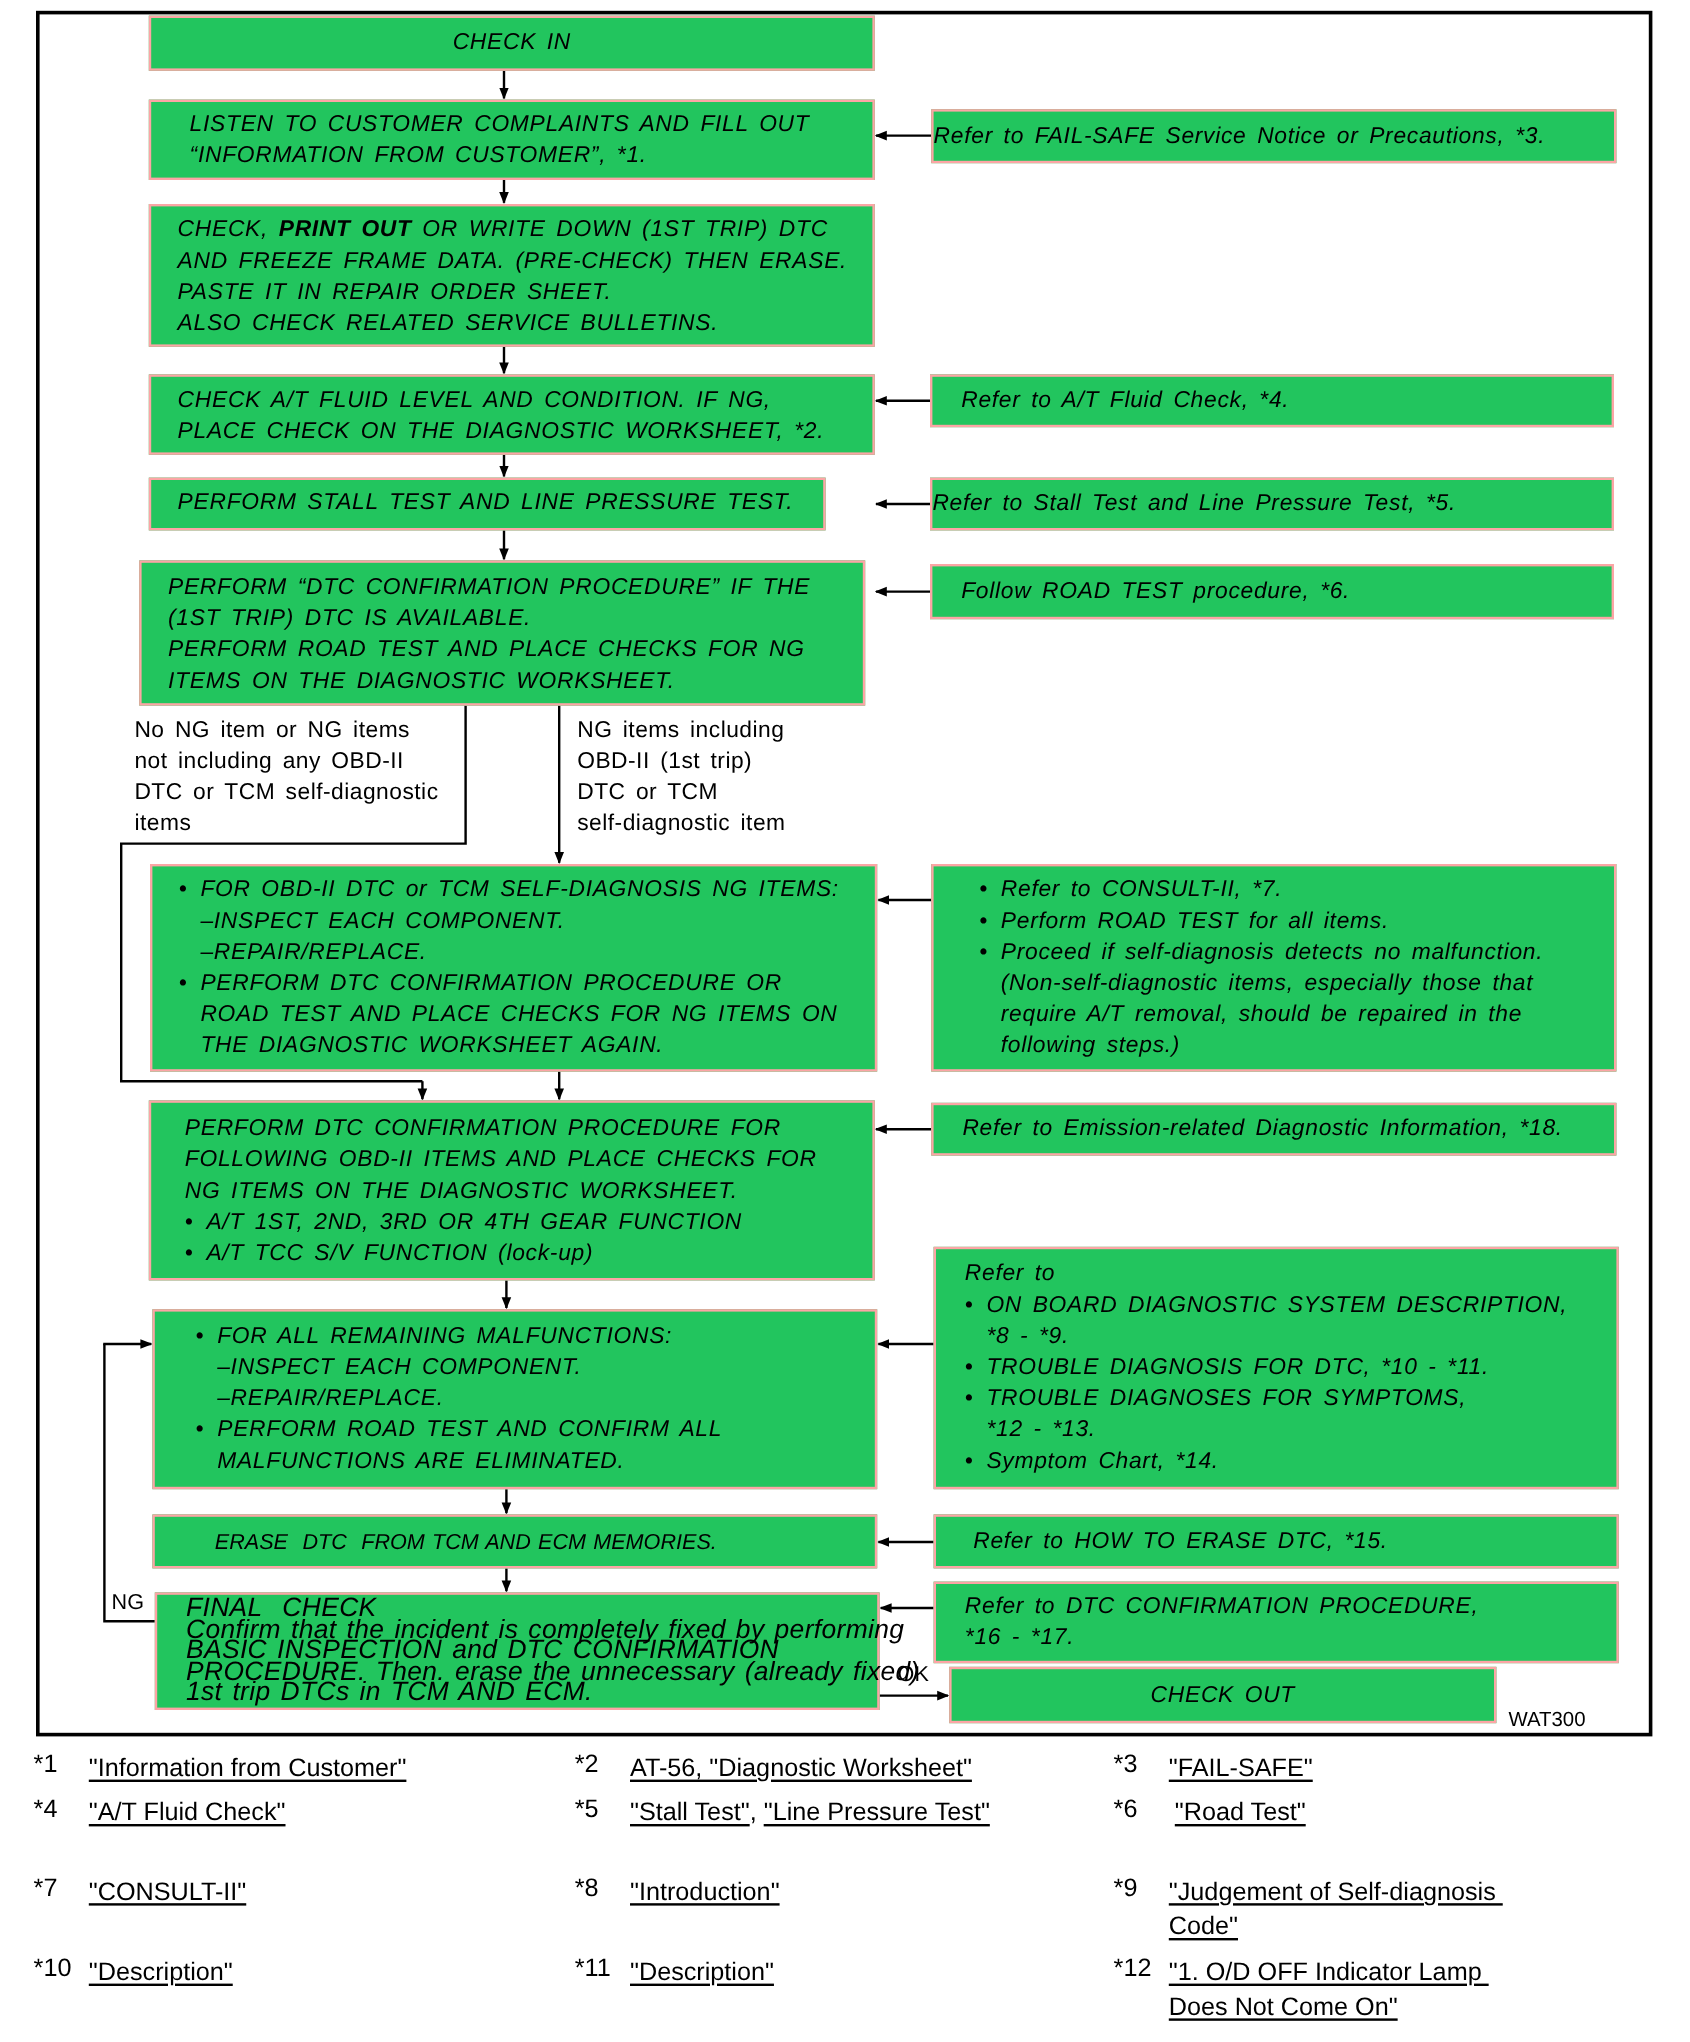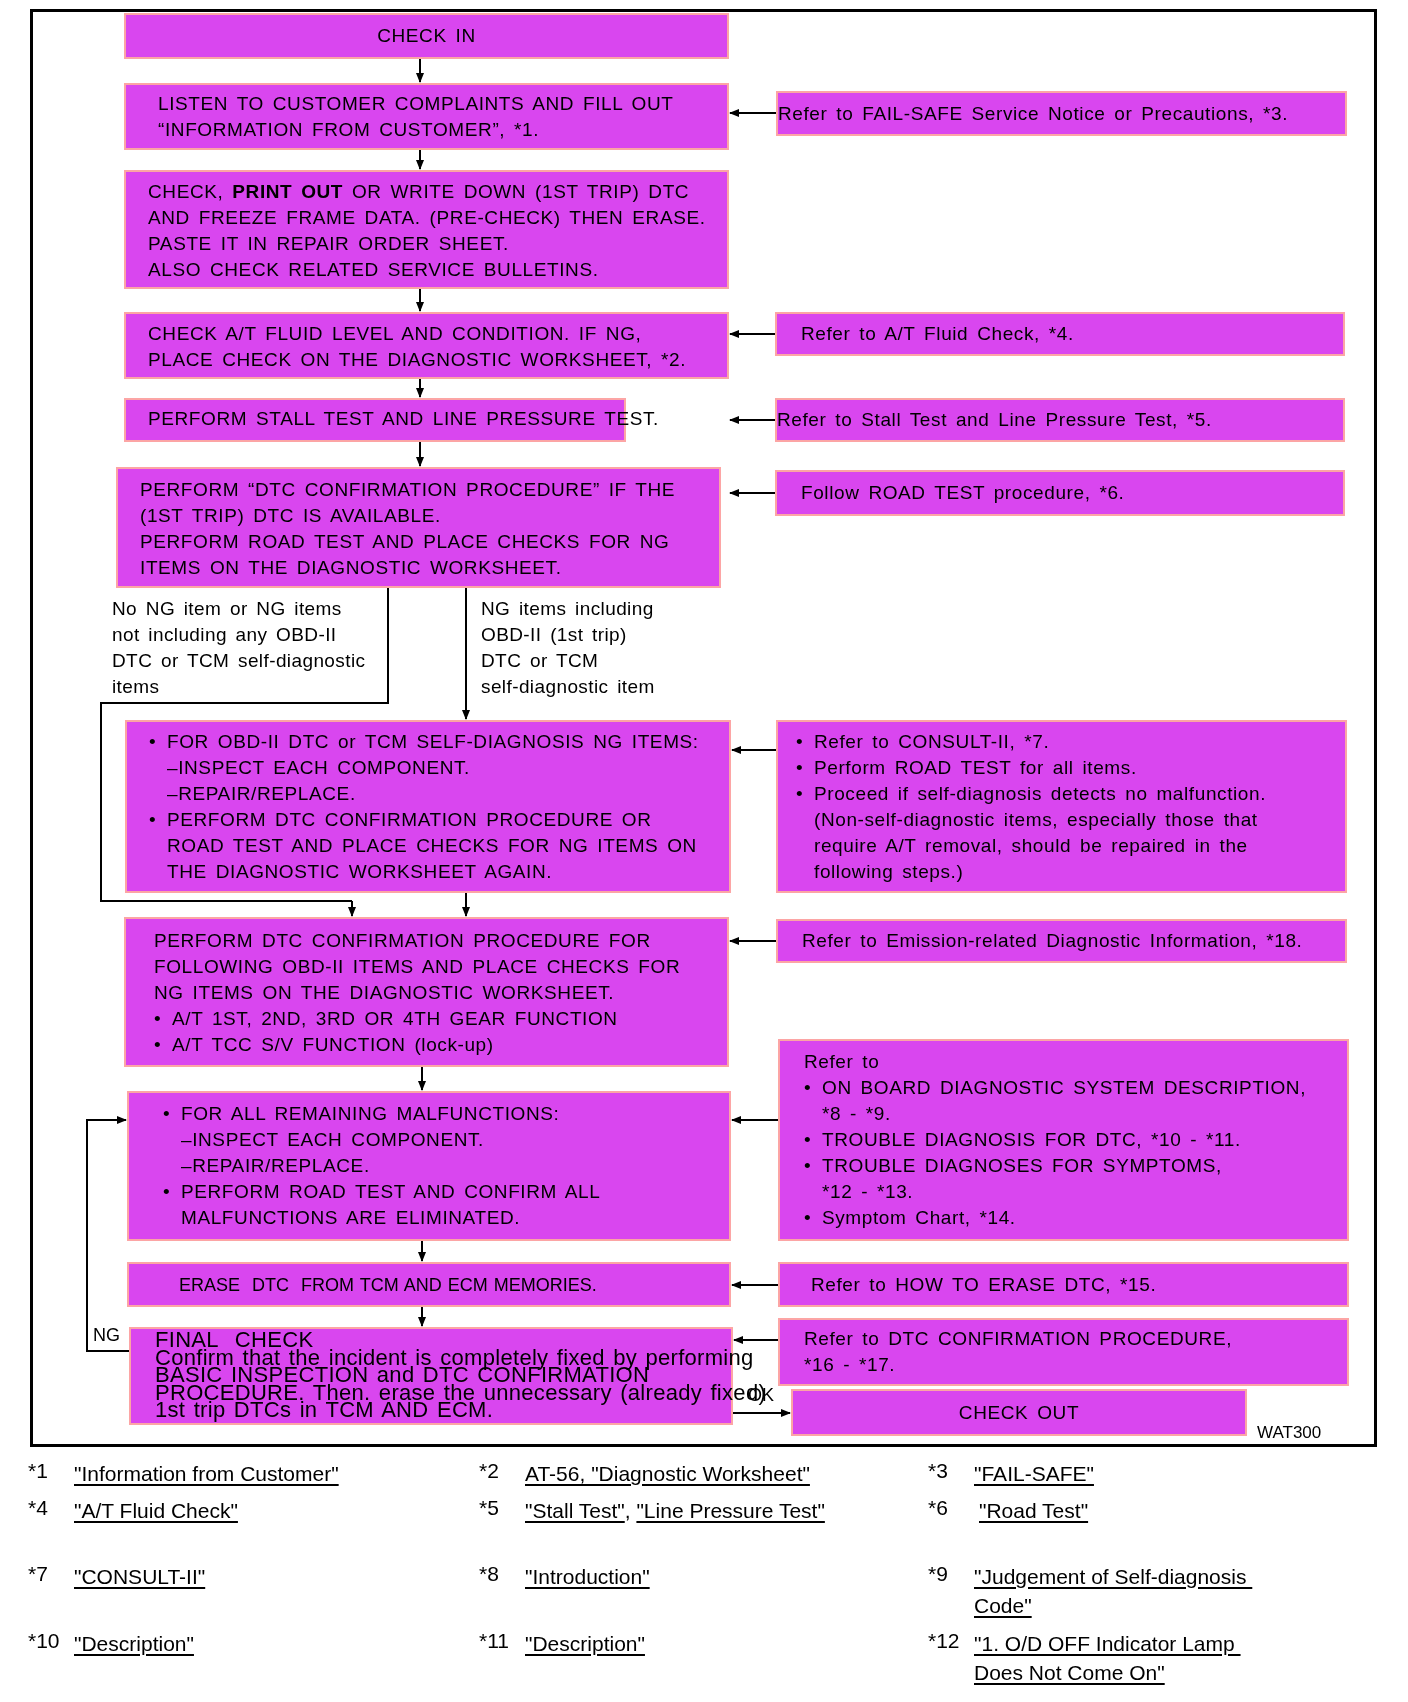--- a/index.html
+++ b/index.html
@@ -1,18 +1,18 @@
 <!DOCTYPE html>
 <html><head>
 <meta charset="utf-8">
 <style>
   html, body { margin:0; padding:0; background:#fff; }
   body { width:1408px; height:1702px; position:relative; overflow:hidden; font-family:"Liberation Sans", sans-serif; color:#000; }
   .frame { position:absolute; left:30px; top:9px; width:1347px; height:1438px; border:3px solid #000; box-sizing:border-box; }
-  .box { position:absolute; border:4px solid #fca5a5; box-sizing:border-box; background:#d946ef; font-size:19px; line-height:26px; letter-spacing:0.6px; word-spacing:3px; }
+  .box { position:absolute; border:4px solid #fca5a5; box-sizing:border-box; background:#22c55e; font-size:19px; line-height:26px; letter-spacing:0.6px; word-spacing:3px;font-style:italic; }
   .box.thick { border-width:2.5px; }
   .center { display:flex; align-items:center; justify-content:center; text-align:center; }
   .pad { padding:8px 10px 6px 22px; }
   .vcenter { display:flex; align-items:center; }
   .line { white-space:nowrap; }
   .bullet-list { margin:0; padding:0; list-style:none; }
   .bullet-list li { position:relative; padding-left:22px; }
   .bullet-list li::before { content:"\2022"; position:absolute; left:4px; }
   .label { position:absolute; font-size:19px; line-height:26px; letter-spacing:0.4px; word-spacing:3px; }
   .small-label { position:absolute; font-size:18px; }
@@ -88,21 +88,21 @@
   </div>
 </div>
 
 <div class="box thick pad vcenter" style="left:124px;top:312px;width:605px;height:67px;">
   <div>
     <div class="line">CHECK A/T FLUID LEVEL AND CONDITION. IF NG,</div>
     <div class="line">PLACE CHECK ON THE DIAGNOSTIC WORKSHEET, *2.</div>
   </div>
 </div>
 
-<div class="box thick pad vcenter" style="left:124px;top:398px;width:502px;height:44px;padding-top:4px;">
+<div class="box thick pad vcenter" style="left:124px;top:398px;width:564px;height:44px;padding-top:4px;">
   <span class="line">PERFORM STALL TEST AND LINE PRESSURE TEST.</span>
 </div>
 
 <div class="box thick pad vcenter" style="left:116px;top:467px;width:605px;height:121px;">
   <div>
     <div class="line">PERFORM “DTC CONFIRMATION PROCEDURE” IF THE</div>
     <div class="line">(1ST TRIP) DTC IS AVAILABLE.</div>
     <div class="line">PERFORM ROAD TEST AND PLACE CHECKS FOR NG</div>
     <div class="line">ITEMS ON THE DIAGNOSTIC WORKSHEET.</div>
   </div>
@@ -185,21 +185,21 @@
 </div>
 
 <div class="box thick vcenter" style="left:775px;top:398px;width:570px;height:44px;">
   <span class="line">Refer to Stall Test and Line Pressure Test, *5.</span>
 </div>
 
 <div class="box thick vcenter" style="left:775px;top:470px;width:570px;height:46px;padding-left:24px;">
   <span class="line">Follow ROAD TEST procedure, *6.</span>
 </div>
 
-<div class="box thick vcenter" style="left:776px;top:720px;width:571px;height:173px;padding-left:14px;">
+<div class="box thick vcenter" style="left:776px;top:720px;width:571px;height:173px;padding-left:34px;">
   <div>
     <ul class="bullet-list">
       <li class="line">Refer to CONSULT-II, *7.</li>
       <li class="line">Perform ROAD TEST for all items.</li>
       <li class="line">Proceed if self-diagnosis detects no malfunction.</li>
       <li class="line nob">(Non-self-diagnostic items, especially those that</li>
       <li class="line nob">require A/T removal, should be repaired in the</li>
       <li class="line nob">following steps.)</li>
     </ul>
   </div>

